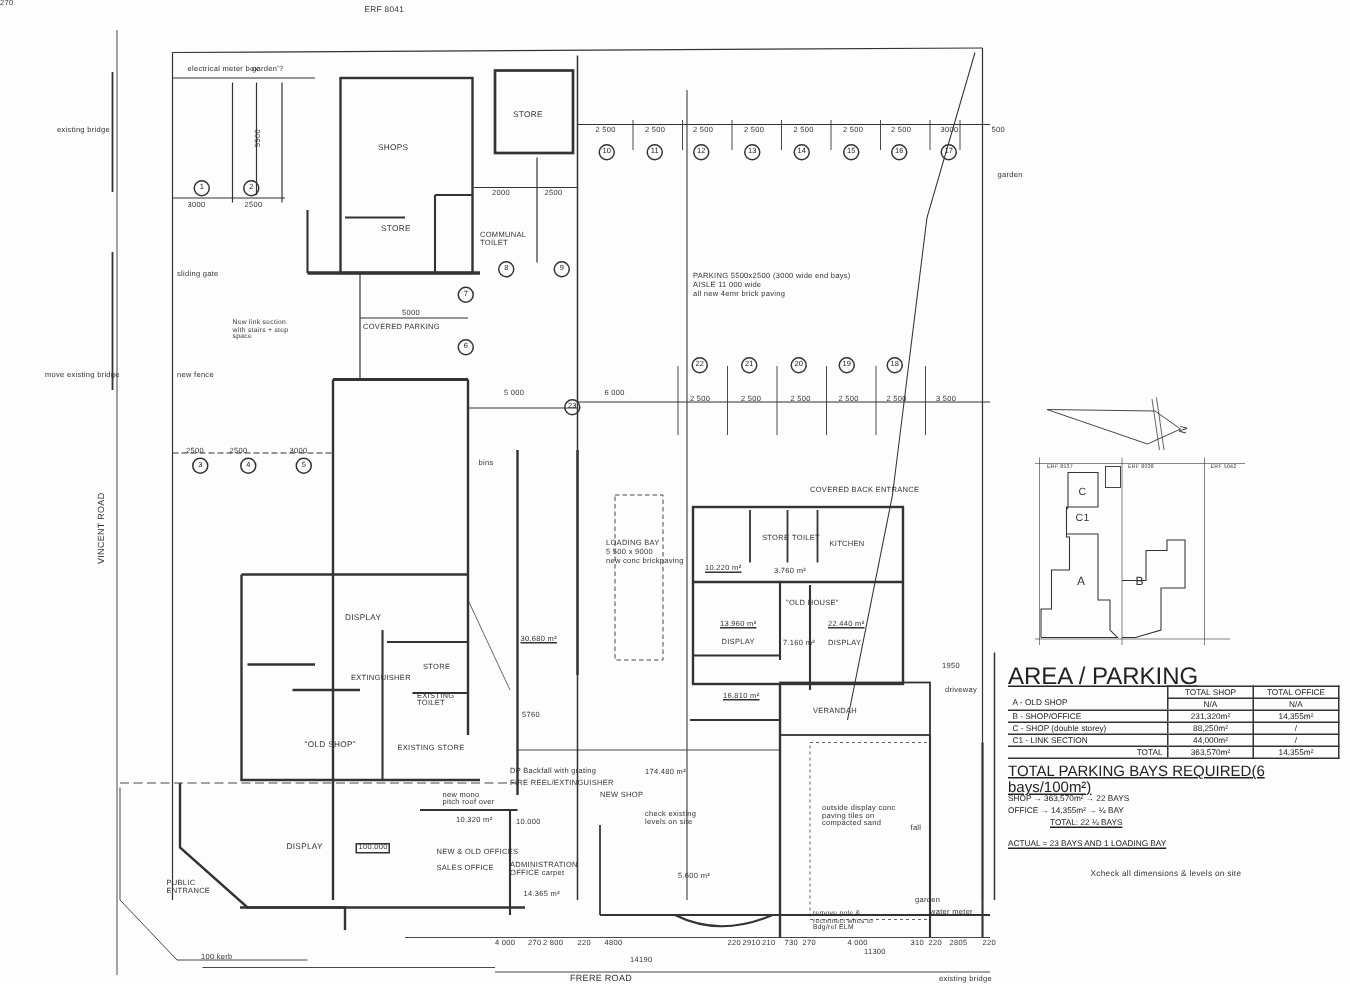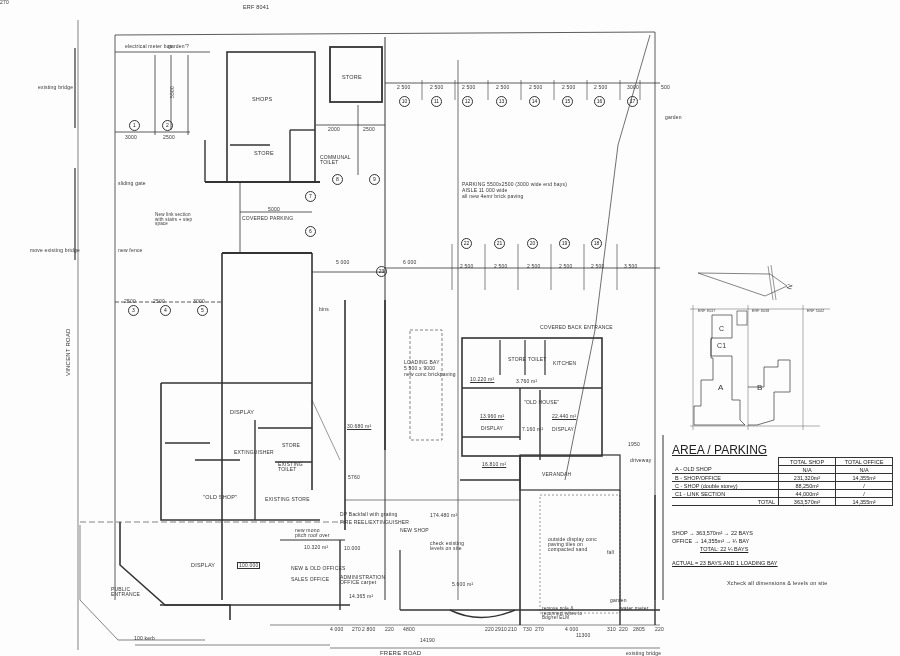--- a/index.html
+++ b/index.html
@@ -4,21 +4,21 @@
 <style>
   html,body{margin:0;padding:0;background:#fff;}
   #plan{position:relative;width:900px;height:656px;overflow:hidden;background:#fdfdfd;font-family:"Liberation Sans",sans-serif;color:#222;}
   svg.lines{position:absolute;left:0;top:0;width:900px;height:656px;}
   .t{position:absolute;font-size:5px;white-space:nowrap;color:#333;line-height:1;letter-spacing:0.2px;}
   .room{font-size:5.5px;}
   .vert{transform:rotate(-90deg);transform-origin:left top;}
   .circ{position:absolute;width:9px;height:9px;border:0.8px solid #333;border-radius:50%;font-size:5px;text-align:center;line-height:9px;color:#222;}
   .boxed{border:0.7px solid #333;padding:0 1px;}
   .ul{text-decoration:underline;}
-  #area-title{position:absolute;left:672px;top:443px;font-size:12px;text-decoration:underline;color:#222;}
+  #area-title{position:absolute;left:672px;top:443px;font-size:16px;text-decoration:underline;color:#222;}
   table.area{position:absolute;left:672px;top:457px;border-collapse:collapse;font-size:5.5px;color:#222;}
   table.area td,table.area th{border:0.7px solid #333;padding:0 3px;height:7px;font-weight:normal;}
   table.area td.lab{border:none;border-bottom:0.7px solid #333;text-align:left;width:100px;}
   table.area td.num{text-align:center;width:50px;}
   #bays-title{position:absolute;left:672px;top:509px;font-size:10px;text-decoration:underline;color:#222;}
   .calc{position:absolute;left:672px;font-size:5.5px;color:#222;white-space:nowrap;}
 </style>
 </head>
 <body>
 
@@ -354,18 +354,19 @@
     <td class="num">/</td>
   </tr>
   <tr>
     <td class="lab" style="text-align:right;">TOTAL</td>
     <td class="num">363,570m²</td>
     <td class="num">14,355m²</td>
   </tr>
 </tbody>
     </table>
 
+<div id="bays-title">TOTAL PARKING BAYS REQUIRED(6 bays/100m²)</div>
 <div class="calc" style="top:530px;">SHOP → 363,570m² → 22 BAYS</div>
 <div class="calc" style="top:538px;">OFFICE → 14,355m² → ¼ BAY</div>
 <div class="calc ul" style="top:546px;left:700px;">TOTAL: 22 ¼ BAYS</div>
 <div class="calc ul" style="top:560px;">ACTUAL = 23 BAYS AND 1 LOADING BAY</div>
 
 </div>
 
 </body></html>

